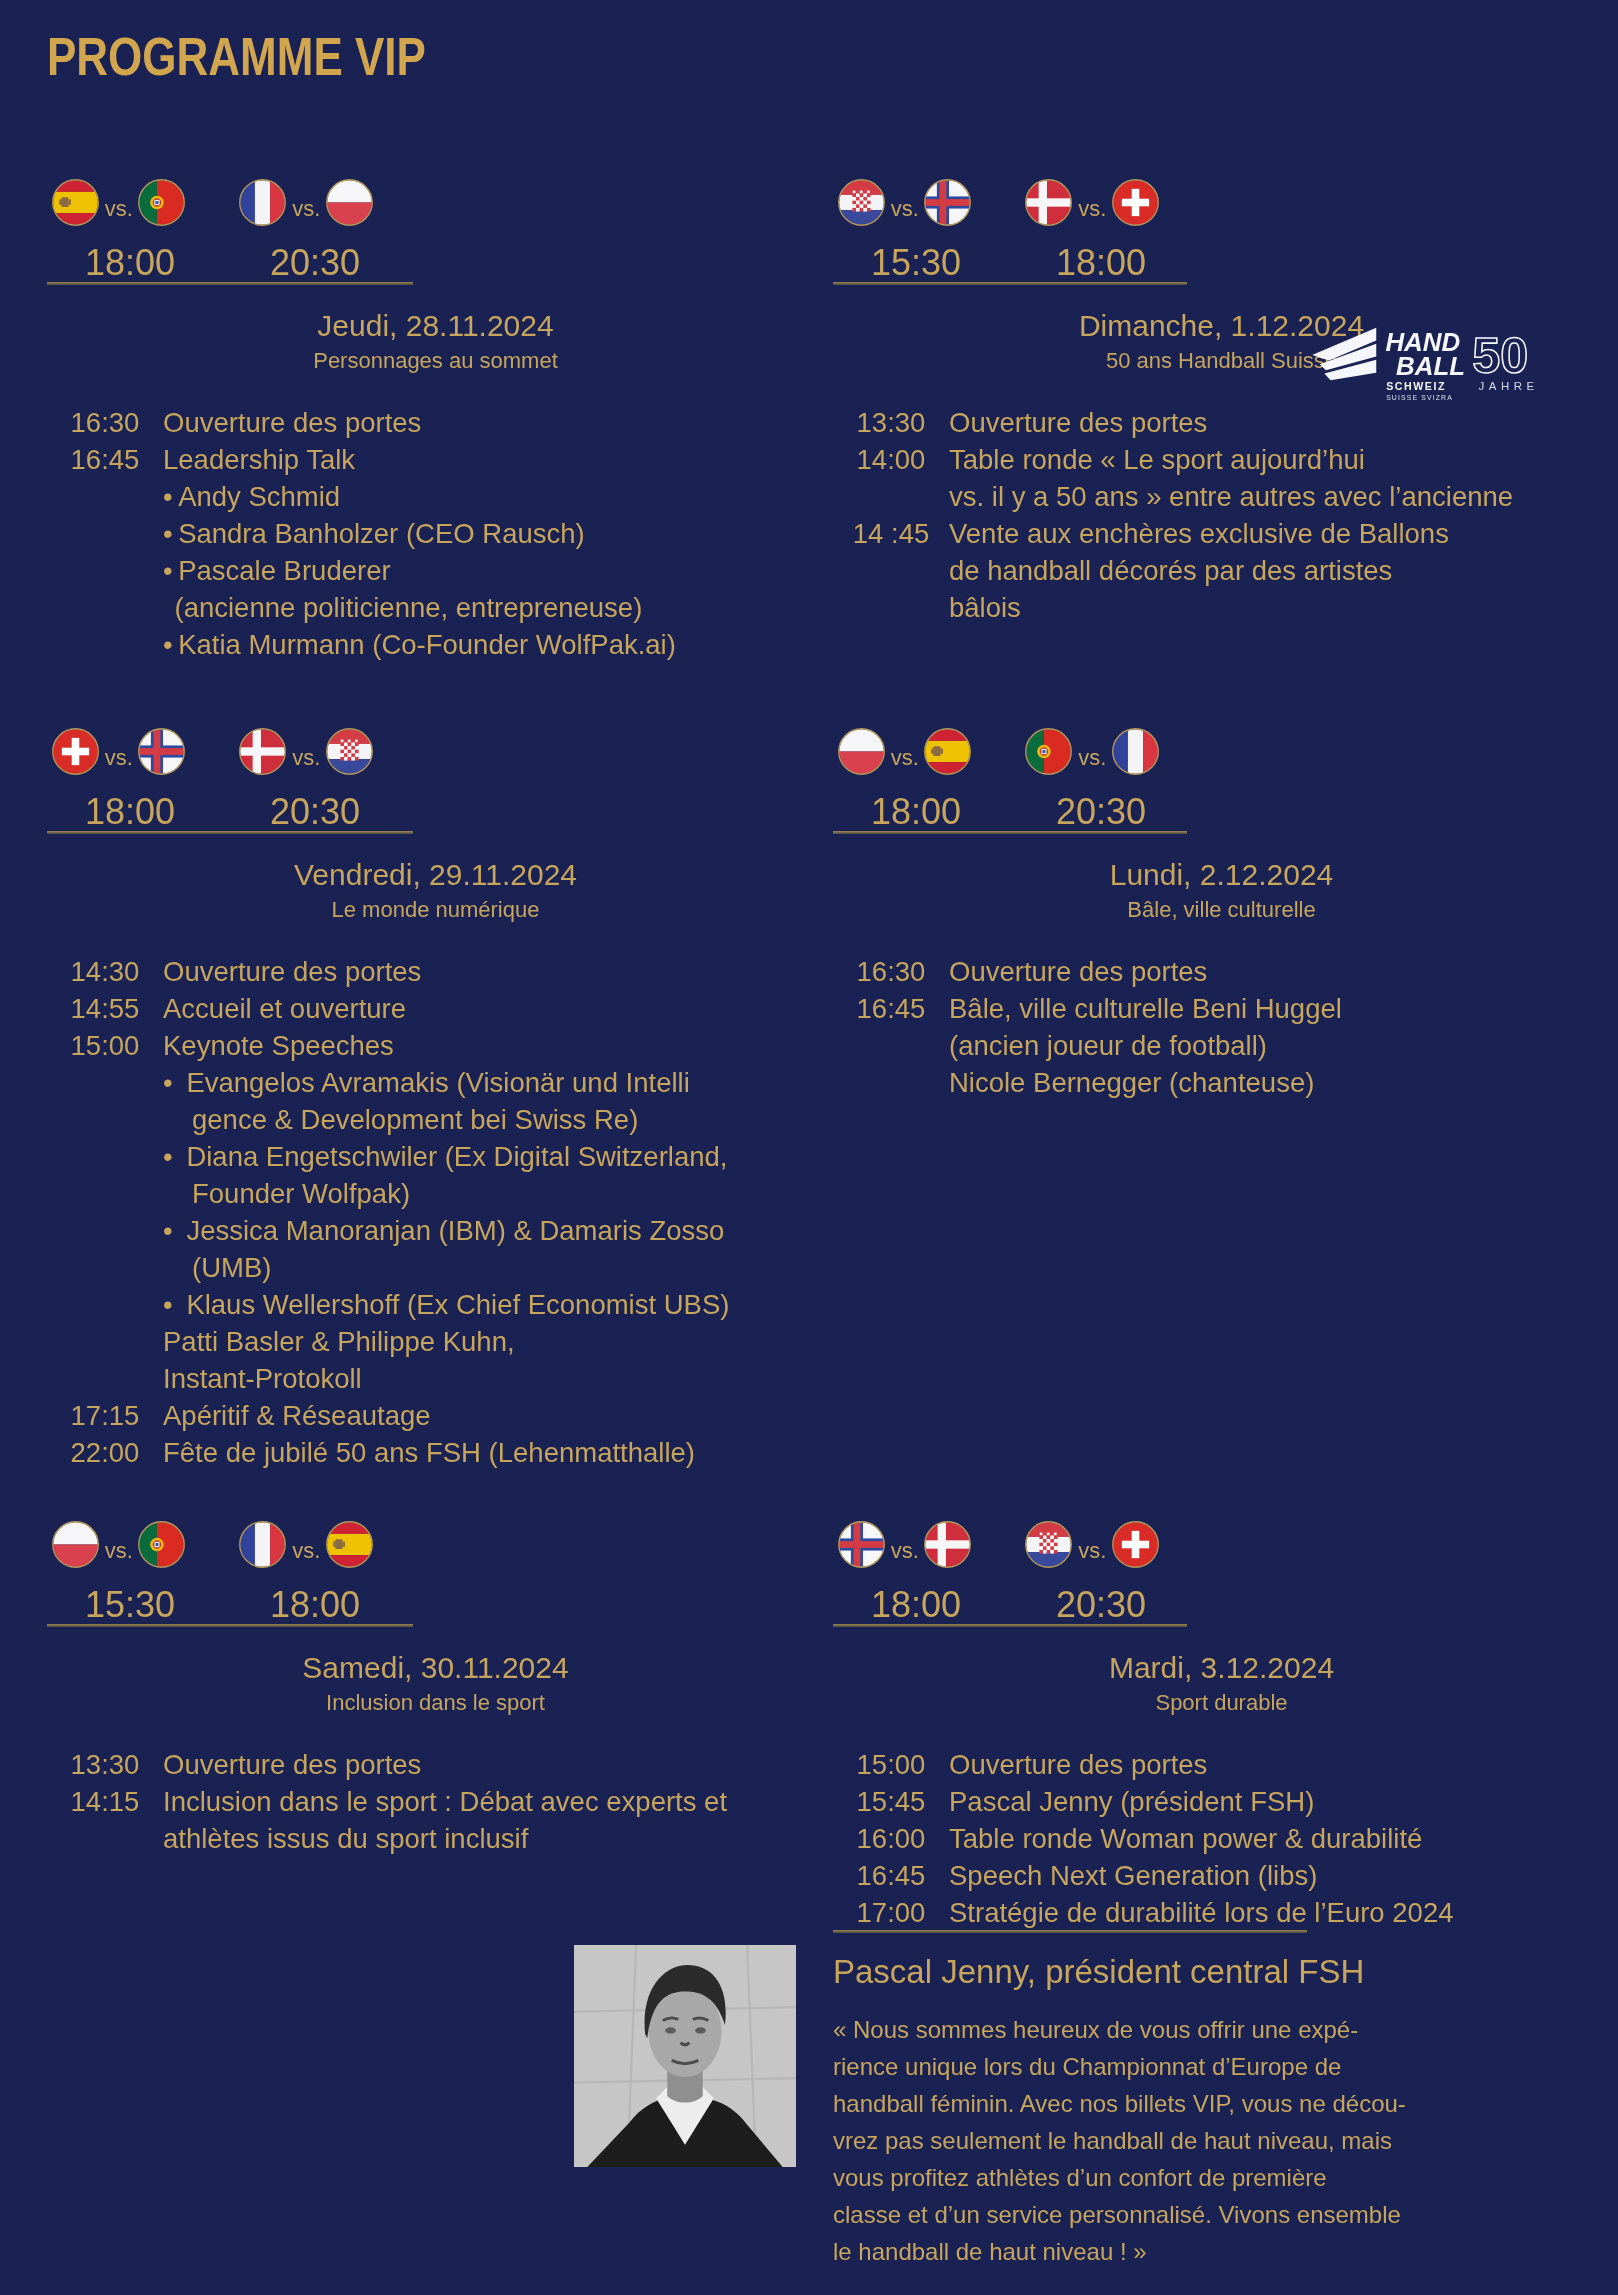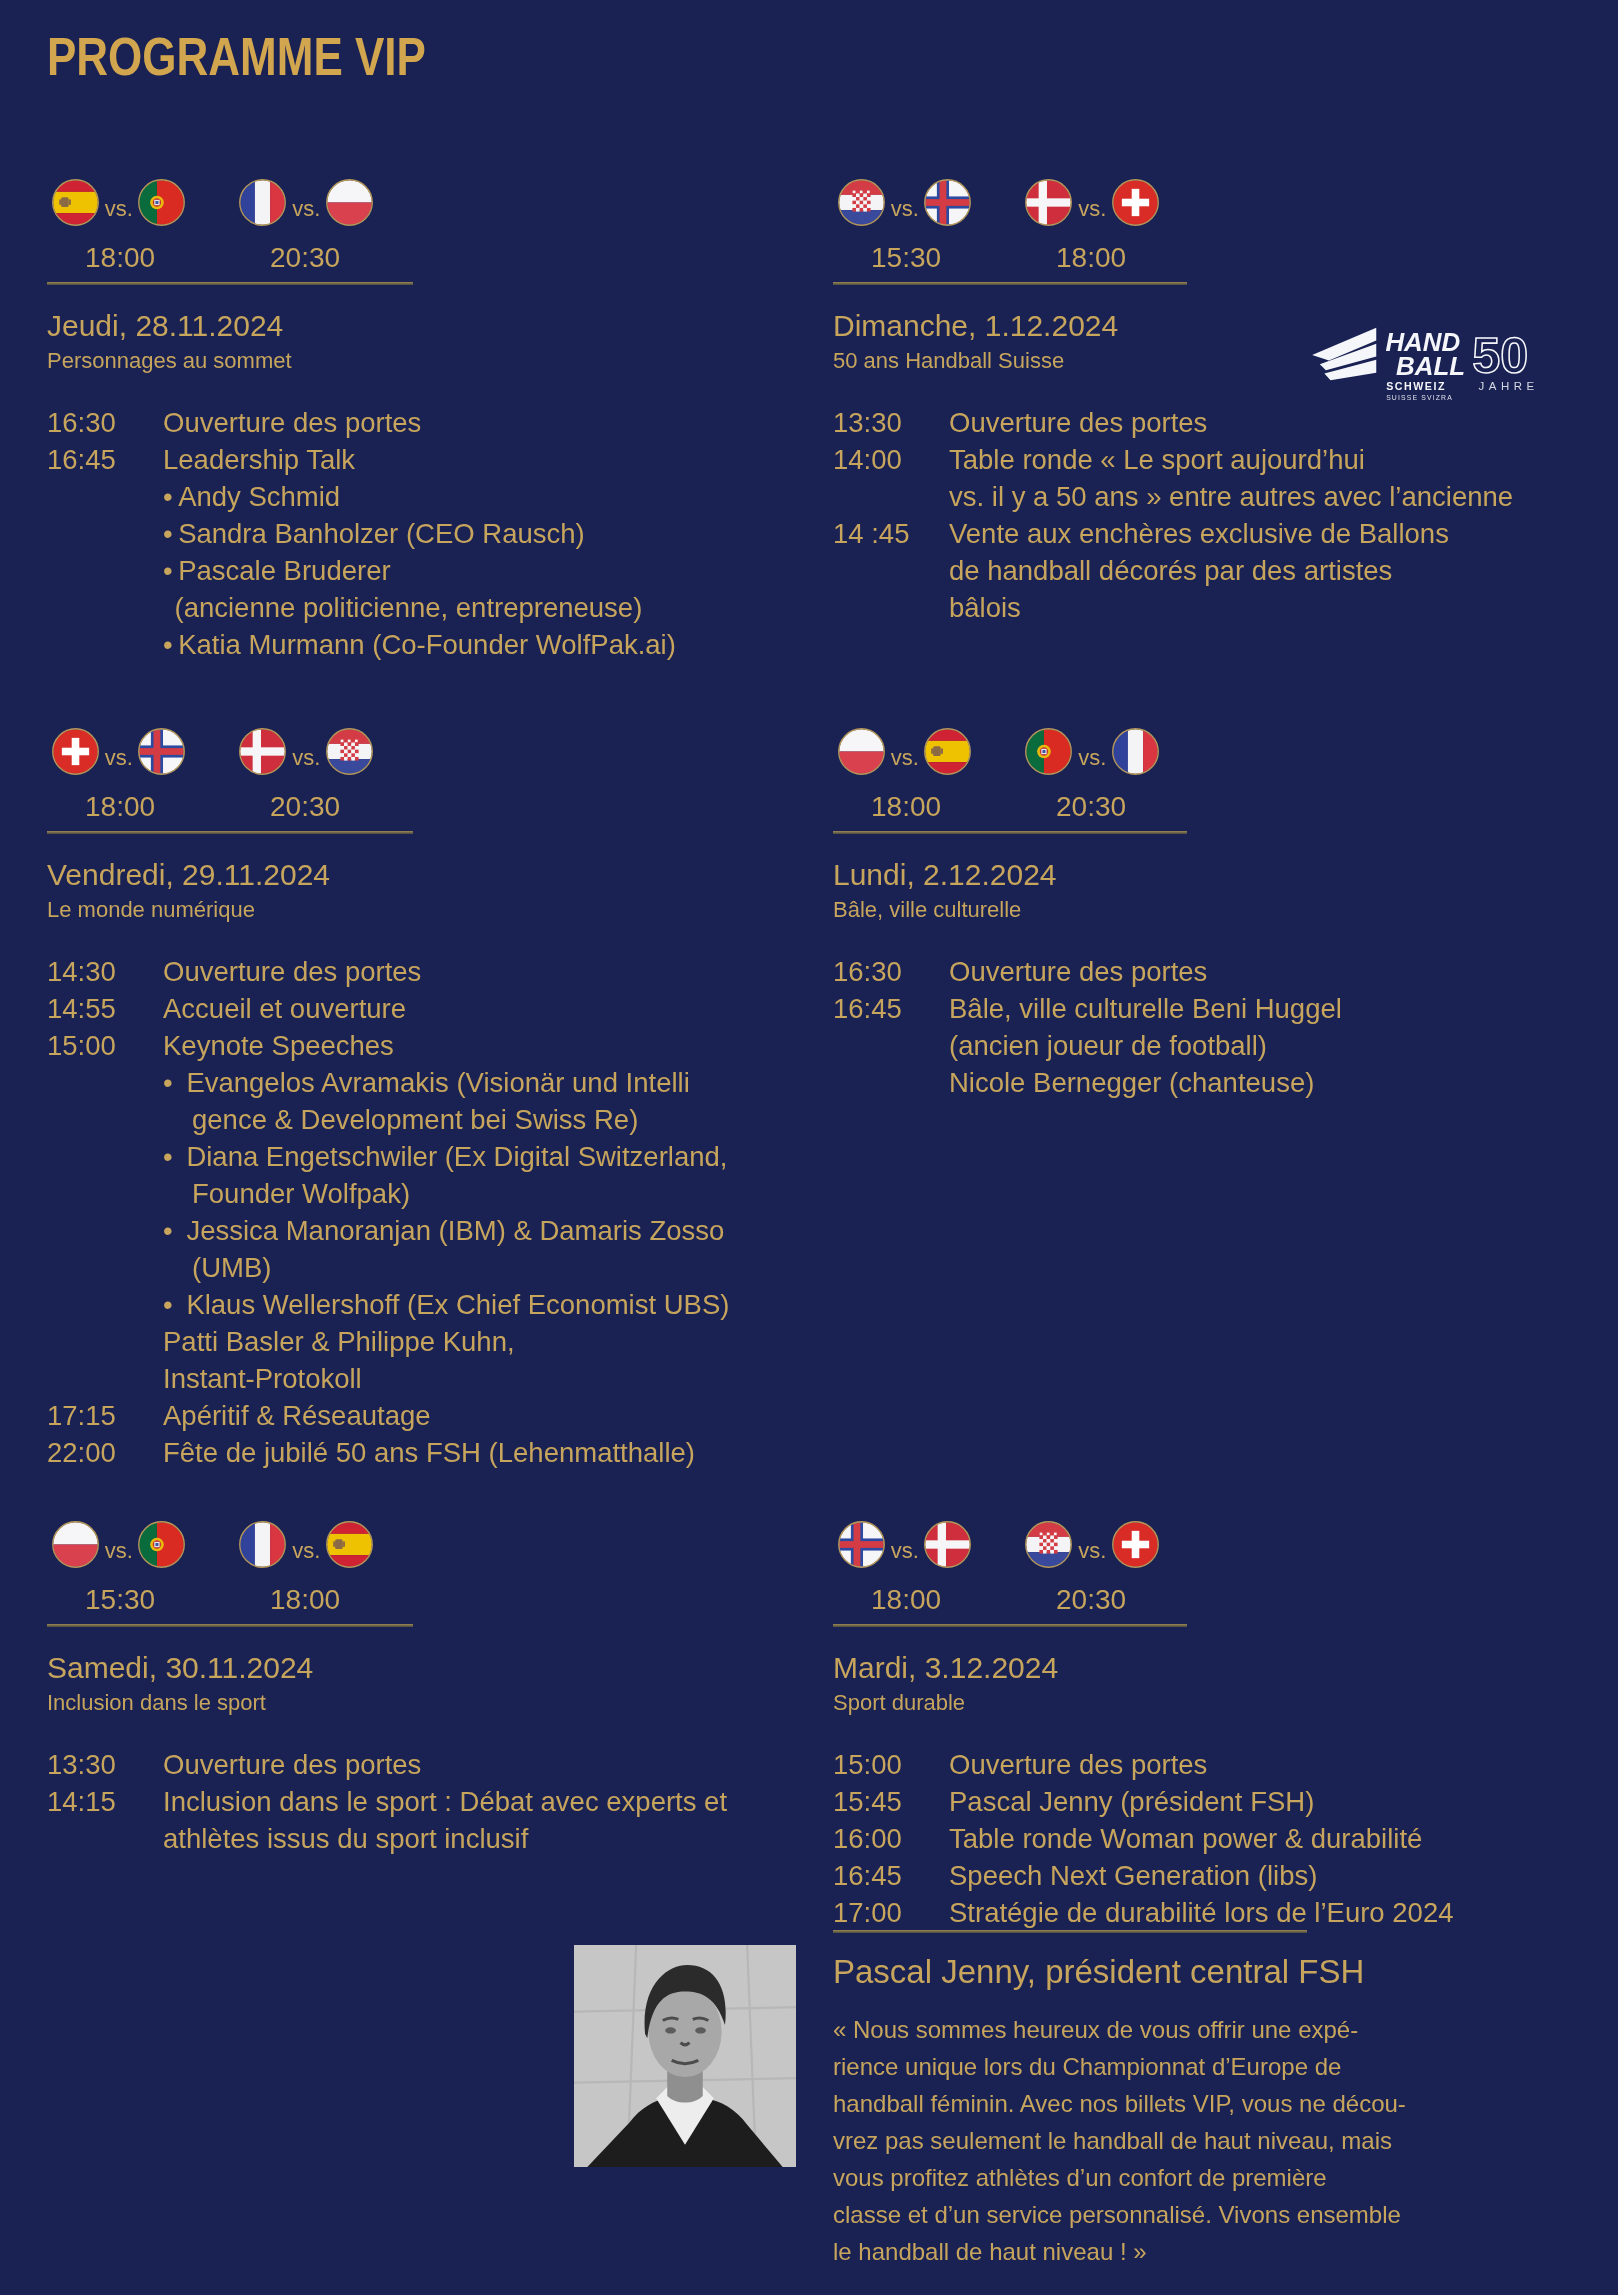--- a/index.html
+++ b/index.html
@@ -14,34 +14,34 @@
     font-family:"Liberation Sans", sans-serif;
     color:var(--gold);
   }
   .title{
     position:absolute;left:47px;top:26px;
     font-size:44px;font-weight:bold;letter-spacing:0px;
     color:var(--gold-strong);
     transform:scaleY(1.22);transform-origin:left top;
     white-space:nowrap;
   }
-  .section{position:absolute;width:777px;}
+  .section{position:absolute;width:777px;text-align:center;}
   .sec-jeudi{left:47px;top:178px}
   .sec-dimanche{left:833px;top:178px}
   .sec-vendredi{left:47px;top:727px}
   .sec-lundi{left:833px;top:727px}
   .sec-samedi{left:47px;top:1520px}
   .sec-mardi{left:833px;top:1520px}
 
   .match-row{display:flex;align-items:center;padding-left:4.6px;height:49px}
   .pair{display:flex;align-items:center}
   .pair+.pair{margin-left:54px}
   .flag{width:47px;height:47px;display:block}
   .vs{font-size:22px;margin:12.2px 5.4px 0 6.1px;color:var(--gold)}
-  .times{position:relative;height:34px;margin-top:15.3px;font-size:28px}
+  .times{position:relative;height:34px;margin-top:15.3px;font-size:36px}
   .t1{position:absolute;left:38px}
   .t2{position:absolute;left:223px}
   .rule{height:3.1px;margin-top:6.1px;background:linear-gradient(to bottom,#9a8754,#4a4a40)}
   .col-left .rule{width:366px}
   .col-right .rule{width:354px}
   .date{margin-top:23px;font-size:30px;line-height:35px;white-space:nowrap}
   .theme{font-size:22px;line-height:35px;white-space:nowrap}
   .items{margin-top:26px;font-size:27.5px}
   .line{display:flex;line-height:37px}
   .time{width:116px;flex:0 0 116px;white-space:nowrap}

